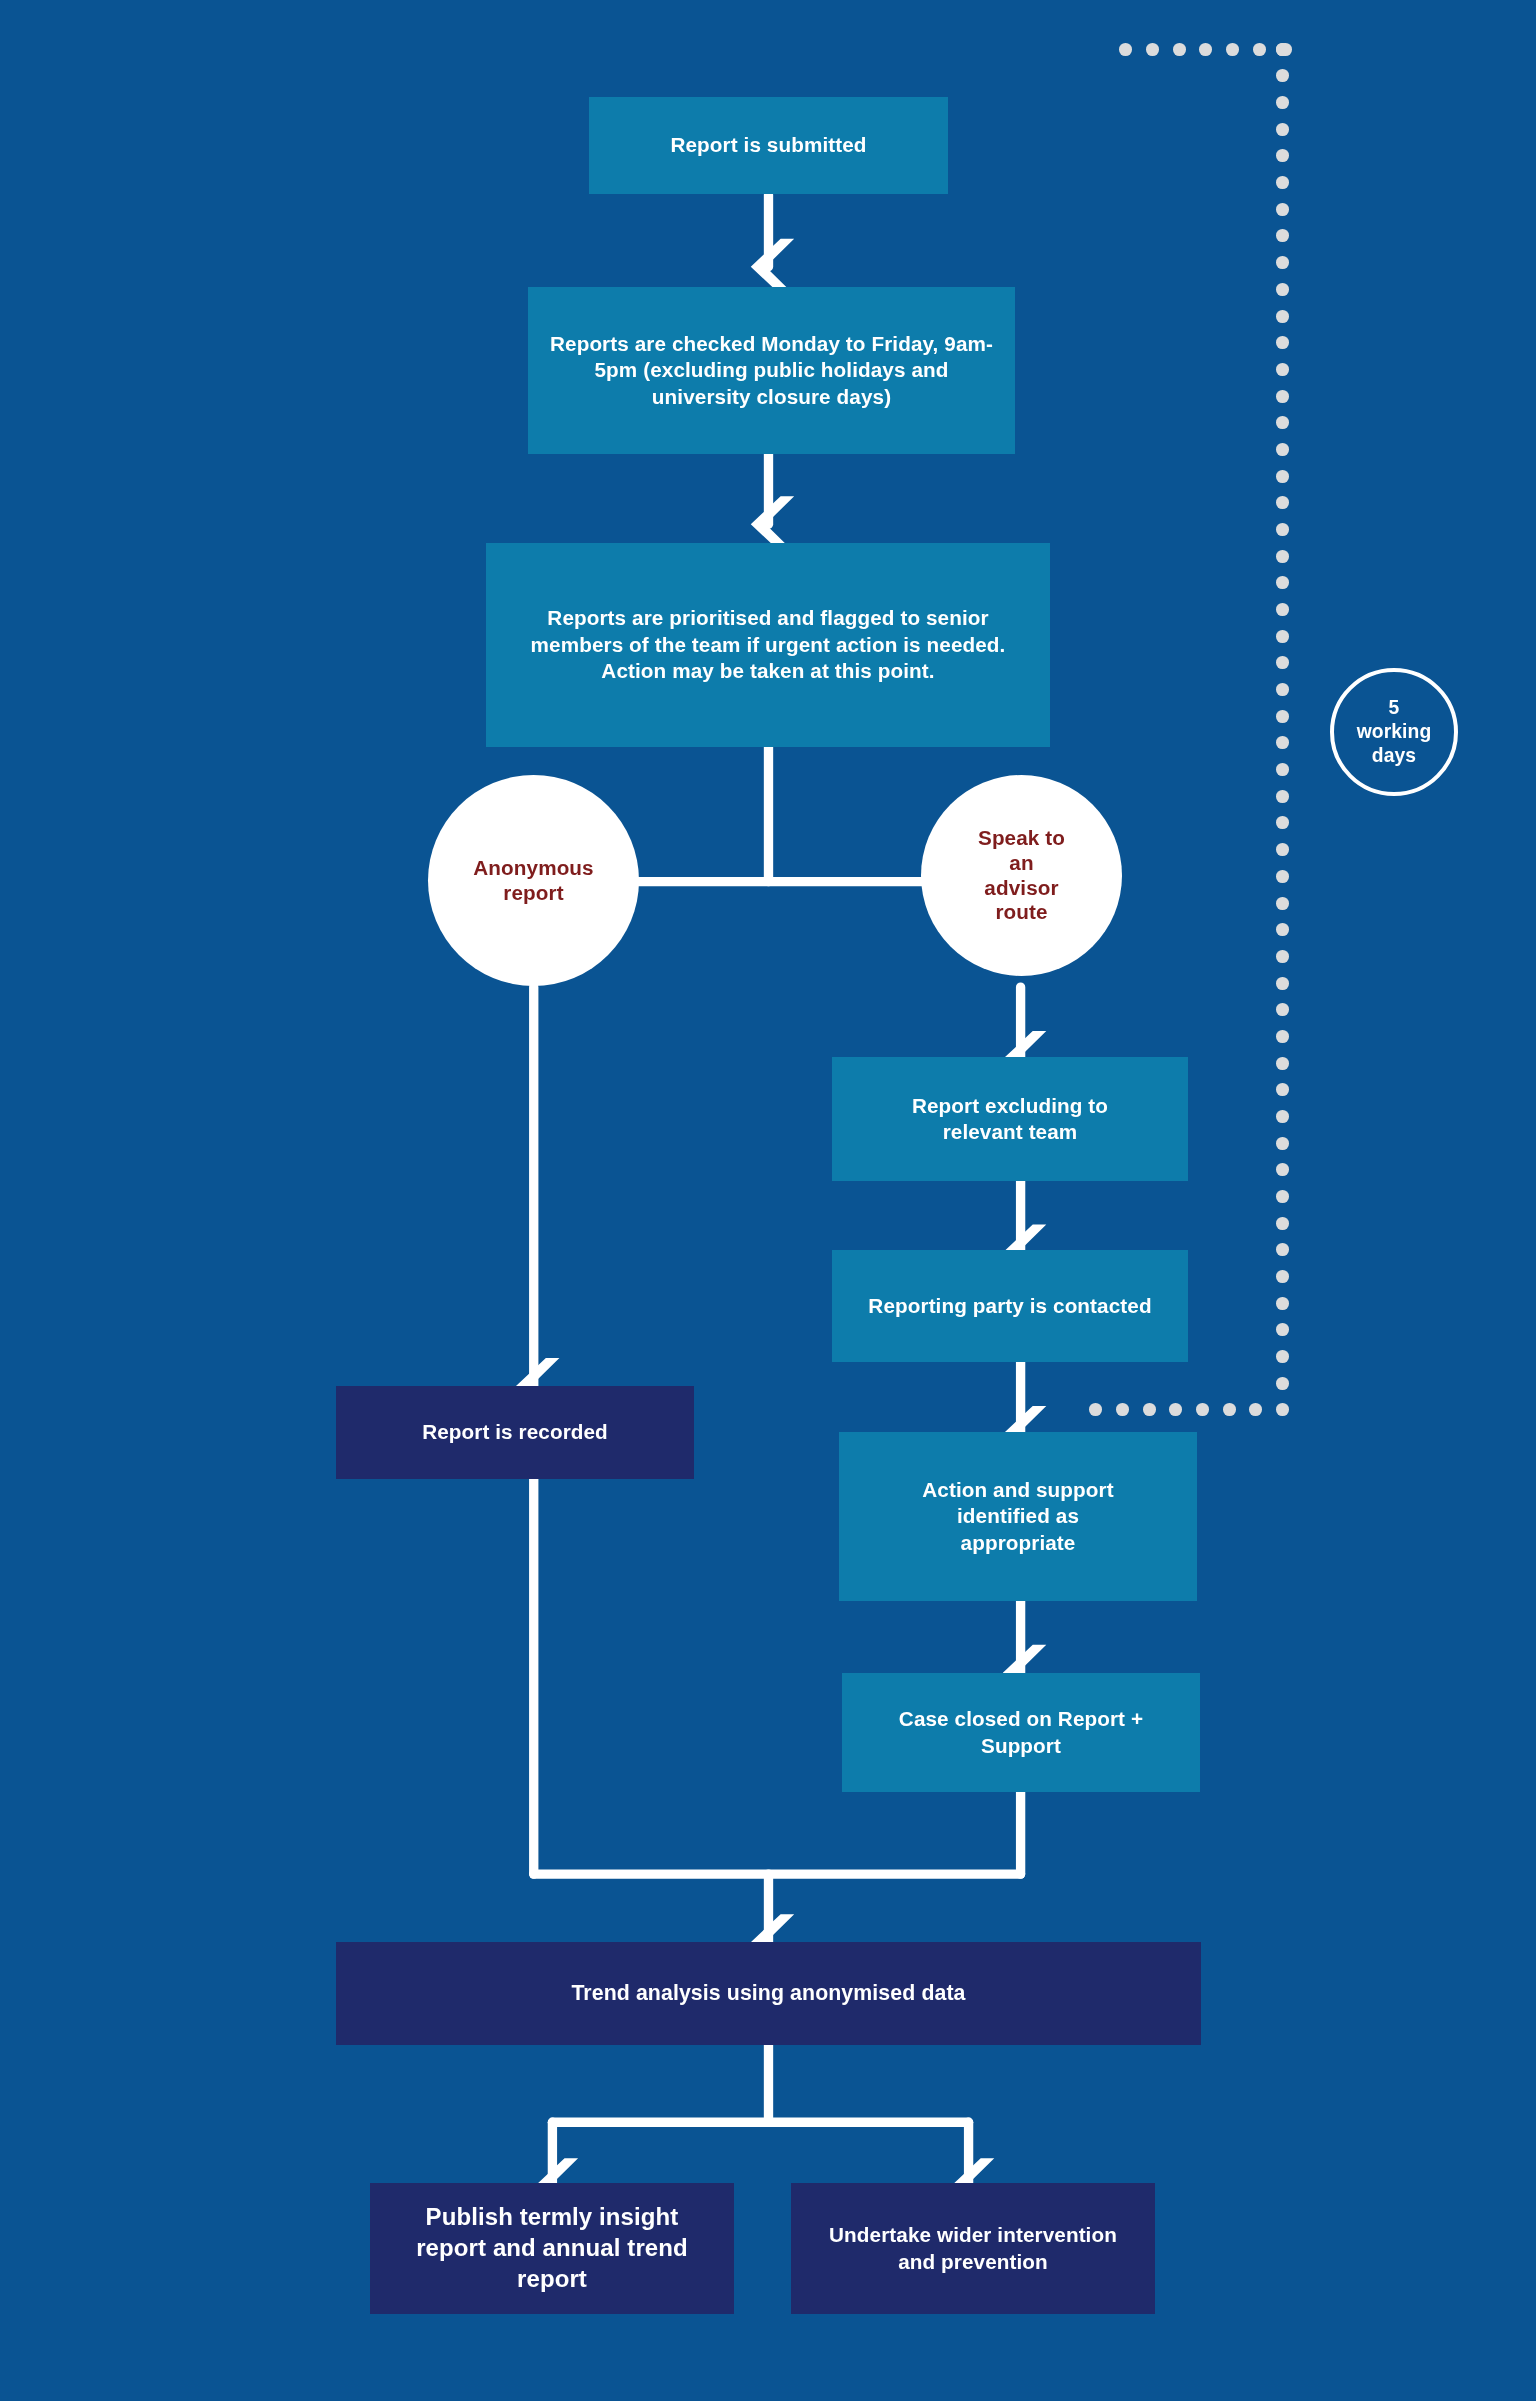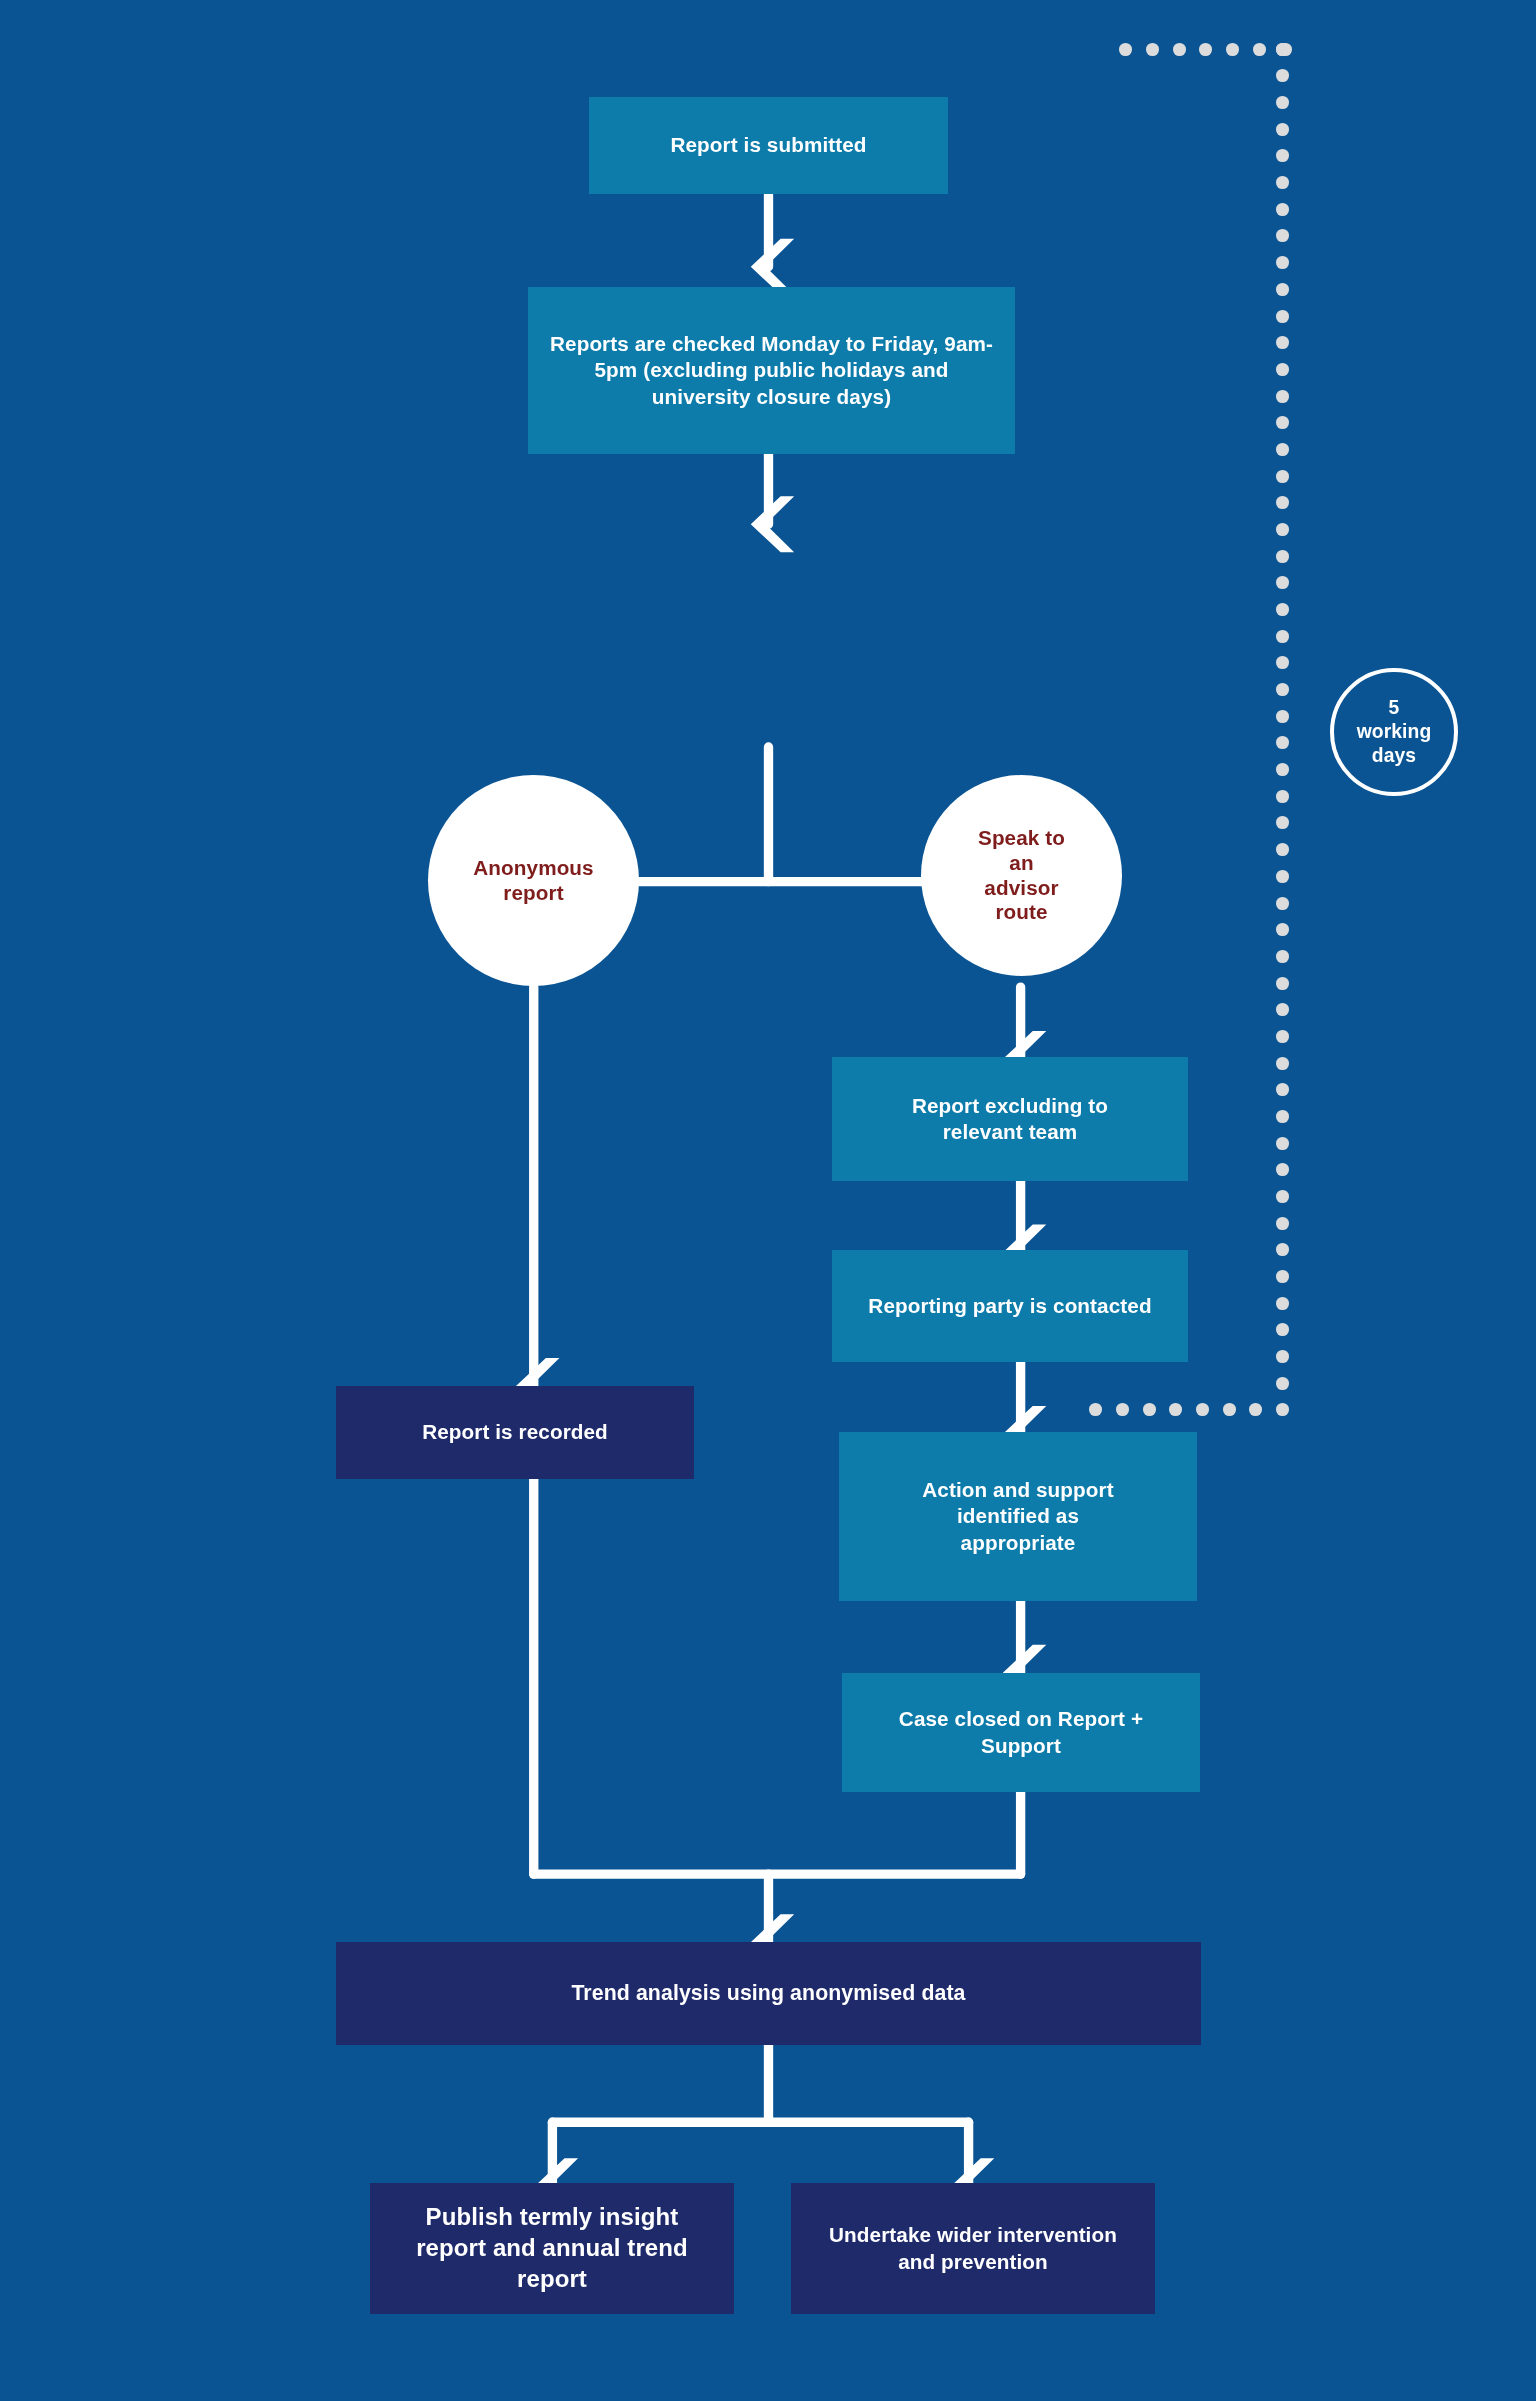--- a/index.html
+++ b/index.html
@@ -185,20 +185,24 @@
   </div>
 
   <div class="node teal" style="left:589px; top:97px; width:359px; height:97px; font-size:20.7px; padding:16px 16px;">
     <span>Report is submitted</span>
   </div>
 
   <div class="node teal" style="left:528px; top:287px; width:487px; height:167px; font-size:20.7px; padding:0 20px;">
     <span>Reports are checked Monday to Friday, 9am-5pm (excluding public holidays and university closure days)</span>
   </div>
 
+  <div class="node teal" style="left:486px; top:543px; width:564px; height:204px; font-size:20.7px; padding:0 43px;">
+    <span>Reports are prioritised and flagged to senior members of the team if urgent action is needed.
+Action may be taken at this point.</span>
+  </div>
 
   <div class="node circle" style="left:428px; top:775px; width:211px; height:211px; font-size:20.7px; padding:0 37px;">
     <span>Anonymous report</span>
   </div>
 
   <div class="node circle" style="left:921px; top:775px; width:201px; height:201px; font-size:20.7px; padding:0 51px;">
     <span>Speak to an advisor route</span>
   </div>
 
   <div class="node ring" style="left:1330px; top:668px; width:128px; height:128px; font-size:19.3px; padding:0 24px;">

